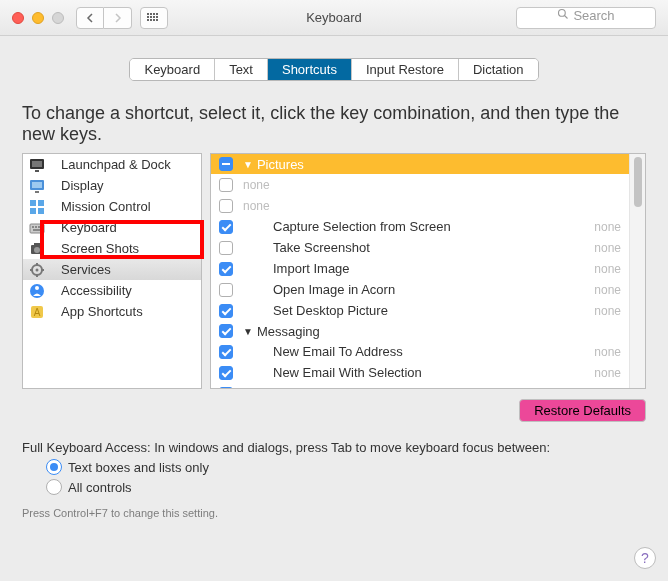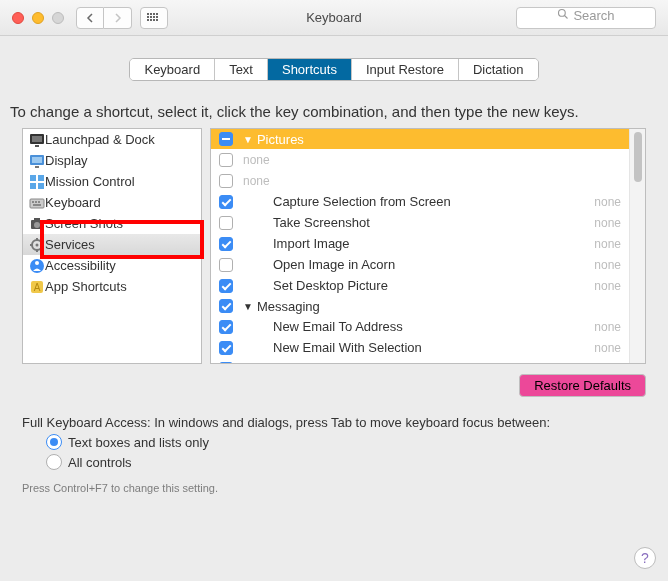--- a/index.html
+++ b/index.html
@@ -23,29 +23,29 @@
 .search { position: absolute; right: 12px; width: 140px; height: 22px; background: #fff; border: 1px solid #c7c7c7; border-radius: 4px; display: flex; justify-content: center; gap: 4px; color: #9a9a9a; }
 .sicn svg { width: 12px; height: 12px; }
 
 
 .tabrow { display: flex; justify-content: center; margin-top: 22px; }
 .seg { display: flex; border-radius: 5px; overflow: hidden; border: 1px solid #b7b7b7; }
 .seg div { padding: 3px 14px; background: #fff; border-right: 1px solid #c5c5c5; font-size: 13px; }
 .seg div:last-child { border-right: none; }
 .seg .sel { background: #0369a1; color: #fff; }
 
-.hint { margin: 22px 10px 8px; font-size: 15px; color: #333; }
+.hint { margin: 22px 22px 8px; font-size: 18px; color: #333; }
 
 
 .panels { display: flex; gap: 8px; margin: 0 22px; }
 .leftpane, .rightpane { background: #fff; border: 1px solid #bdbdbd; height: 236px; overflow: hidden; }
 .leftpane { width: 180px; }
 .rightpane { flex: 1; position: relative; }
 
-.cat { display: flex; align-items: center; height: 21px; padding: 0 6px; gap: 0; font-size: 13px; }
+.cat { display: flex; align-items: center; height: 21px; padding: 0 6px; gap: 16px; font-size: 13px; }
 .cat.sel { background: linear-gradient(#e8e8e8,#d8d8d8); }
 .cat .icn { width: 16px; height: 16px; display: flex; align-items: center; justify-content: center; }
 .redbox { position: absolute; border: 4px solid #f00; left: 40px; top: 220px; width: 164px; height: 39px; pointer-events: none; }
 
 .rlist { overflow-y: auto; height: 100%; }
 .grp { display: flex; align-items: center; height: 20px; }
 .grp.on { background: #fdbc2f; color: #fff; }
 .grp .cb { margin: 0 10px 0 8px; }
 .grp .tri { margin-right: 4px; }
 .item { display: flex; align-items: center; height: 21px; }

